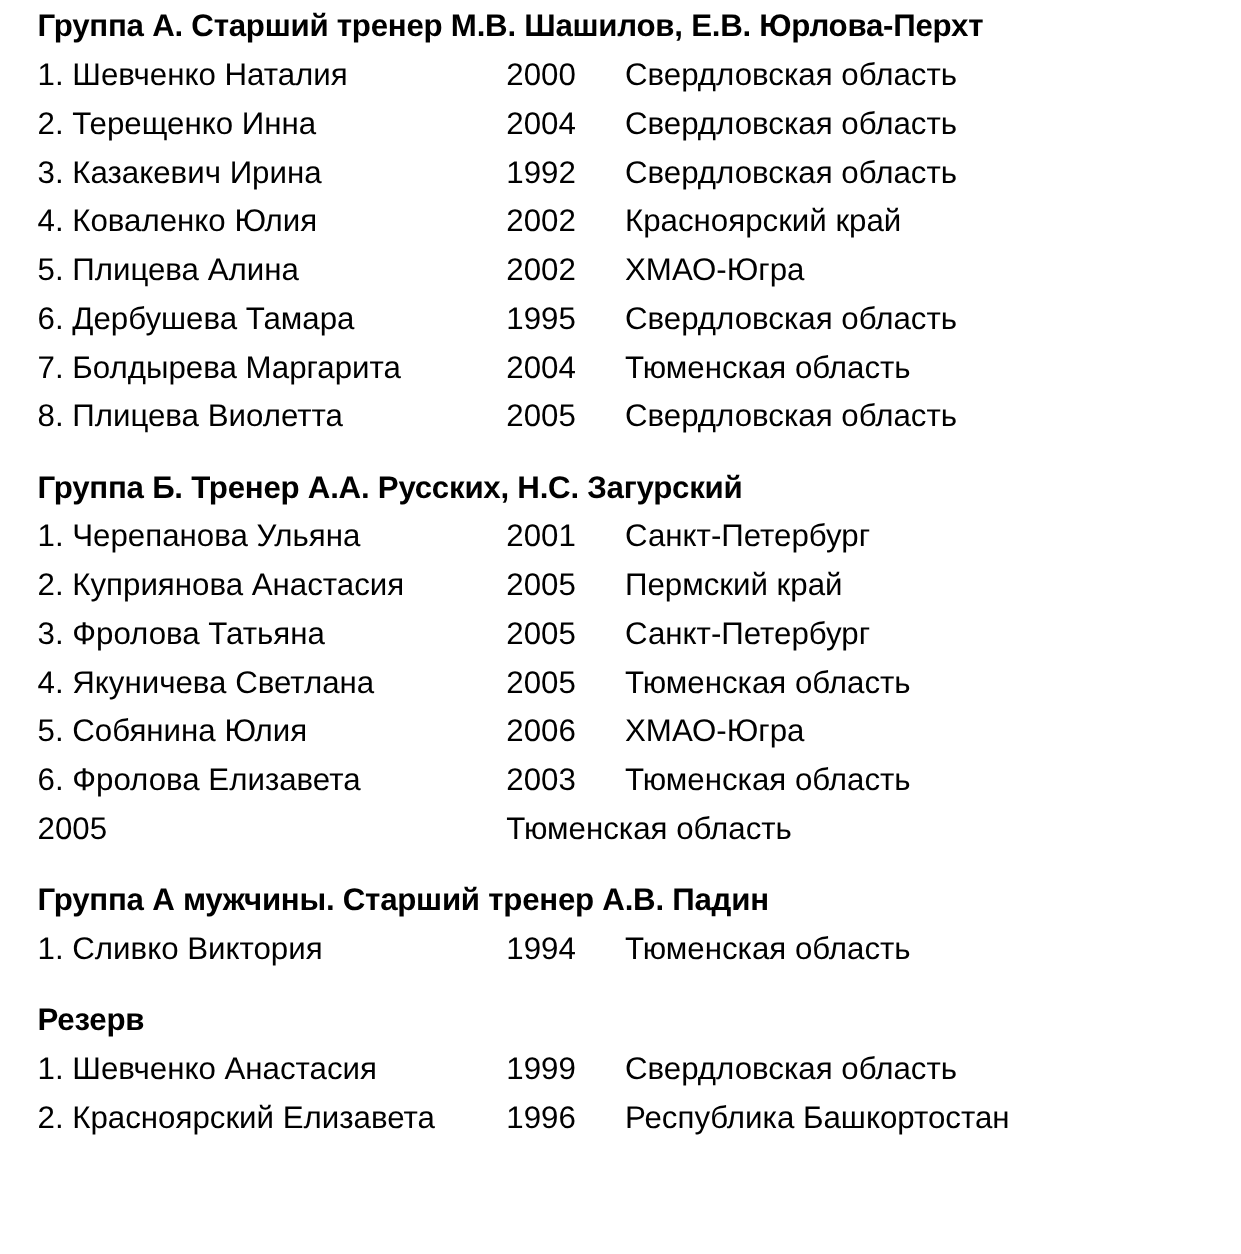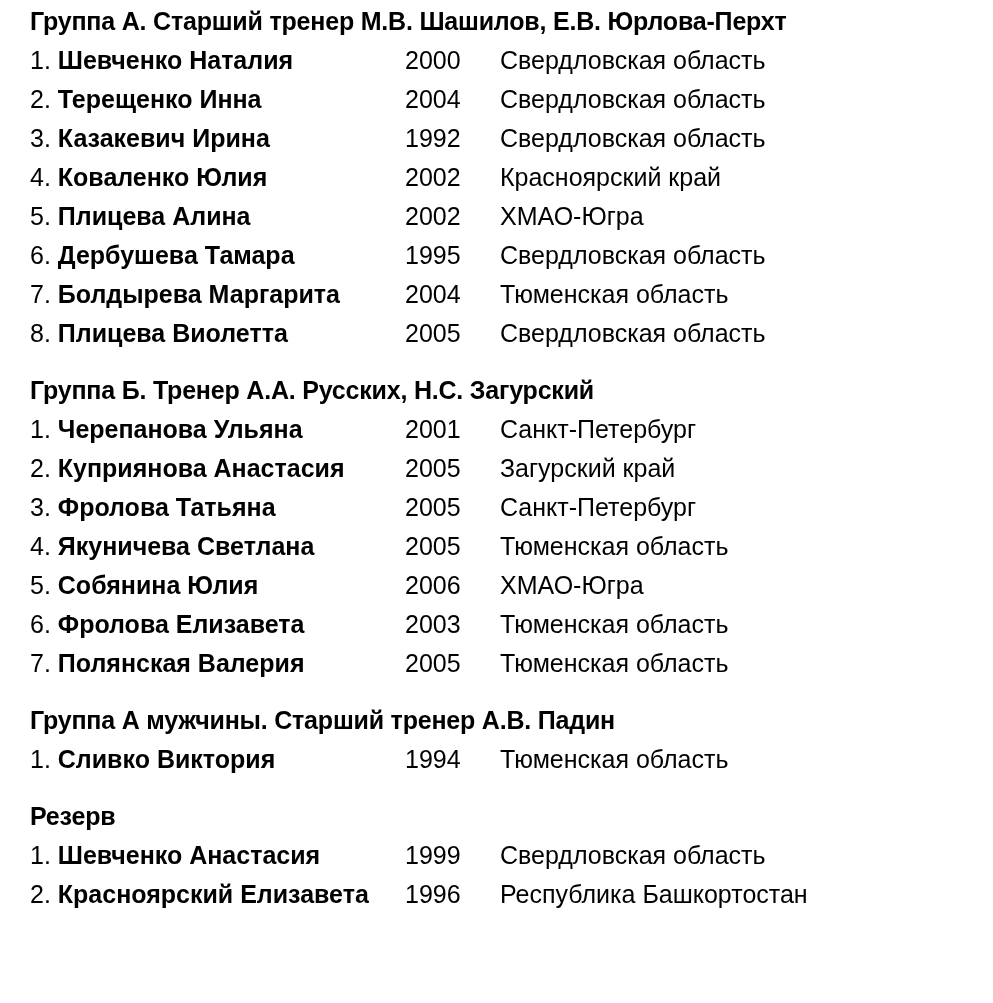--- a/index.html
+++ b/index.html
@@ -29,21 +29,21 @@
       letter-spacing: -0.2px;
     }
     .row {
       display: grid;
       grid-template-columns: 375px 95px 1fr;
       align-items: baseline;
       white-space: nowrap;
     }
     .cell { display: block; }
     .name-cell .num { display: inline; }
-    .name-cell .name { display: inline; font-weight: bold; }
+    .name-cell .name { display: inline; }
   </style>
 </head>
 <body>
 
 <div class="doc">
 
   <div class="section">
     <div class="section-header">Группа А. Старший тренер М.В. Шашилов, Е.В. Юрлова-Перхт</div>
     <div class="row">
       <span class="cell name-cell"><span class="num">1.</span> <span class="name">Шевченко Наталия</span></span>
@@ -90,21 +90,21 @@
   <div class="section">
     <div class="section-header">Группа Б. Тренер А.А. Русских, Н.С. Загурский</div>
     <div class="row">
       <span class="cell name-cell"><span class="num">1.</span> <span class="name">Черепанова Ульяна</span></span>
       <span class="cell year">2001</span>
       <span class="cell region">Санкт-Петербург</span>
     </div>
     <div class="row">
       <span class="cell name-cell"><span class="num">2.</span> <span class="name">Куприянова Анастасия</span></span>
       <span class="cell year">2005</span>
-      <span class="cell region">Загурский край</span>
+      <span class="cell region">Пермский край</span>
     </div>
     <div class="row">
       <span class="cell name-cell"><span class="num">3.</span> <span class="name">Фролова Татьяна</span></span>
       <span class="cell year">2005</span>
       <span class="cell region">Санкт-Петербург</span>
     </div>
     <div class="row">
       <span class="cell name-cell"><span class="num">4.</span> <span class="name">Якуничева Светлана</span></span>
       <span class="cell year">2005</span>
       <span class="cell region">Тюменская область</span>
@@ -113,21 +113,20 @@
       <span class="cell name-cell"><span class="num">5.</span> <span class="name">Собянина Юлия</span></span>
       <span class="cell year">2006</span>
       <span class="cell region">ХМАО-Югра</span>
     </div>
     <div class="row">
       <span class="cell name-cell"><span class="num">6.</span> <span class="name">Фролова Елизавета</span></span>
       <span class="cell year">2003</span>
       <span class="cell region">Тюменская область</span>
     </div>
     <div class="row">
-      <span class="cell name-cell"><span class="num">7.</span> <span class="name">Полянская Валерия</span></span>
       <span class="cell year">2005</span>
       <span class="cell region">Тюменская область</span>
     </div>
   </div>
 
   <div class="section">
     <div class="section-header">Группа А мужчины. Старший тренер А.В. Падин</div>
     <div class="row">
       <span class="cell name-cell"><span class="num">1.</span> <span class="name">Сливко Виктория</span></span>
       <span class="cell year">1994</span>

